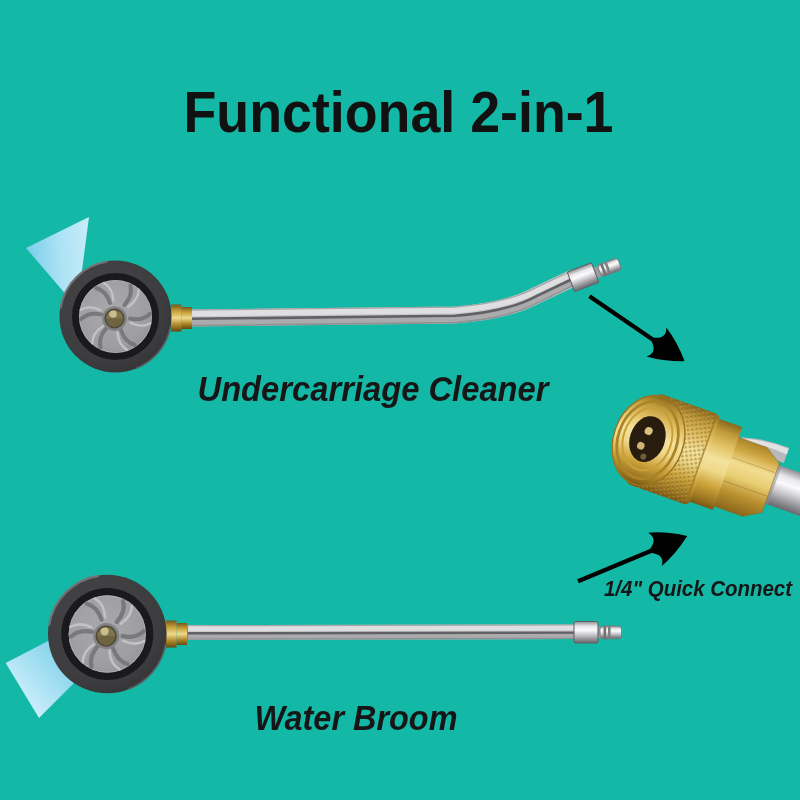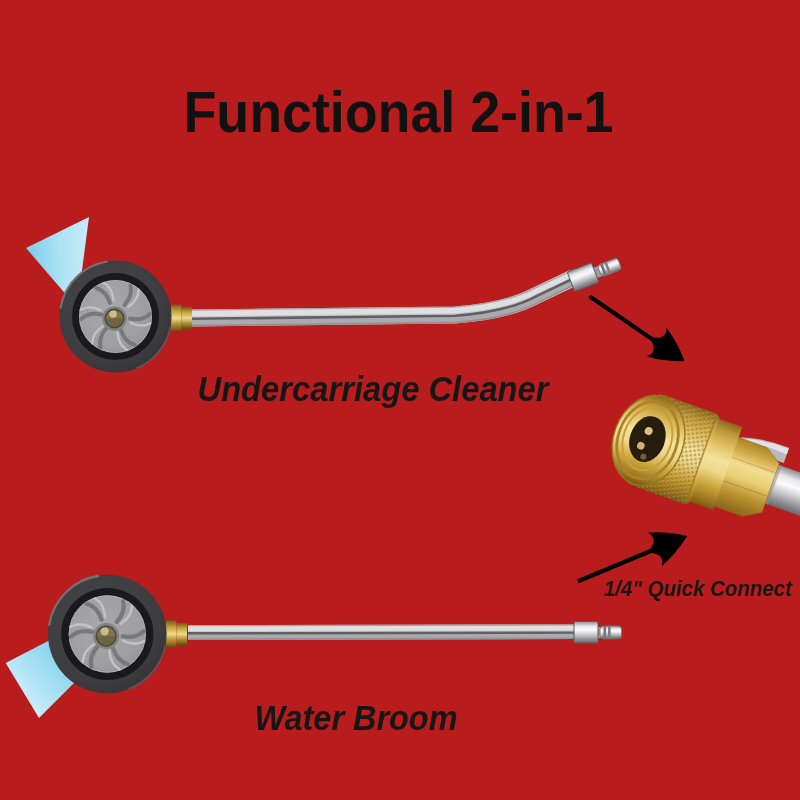--- a/index.html
+++ b/index.html
@@ -1,16 +1,16 @@
 <!DOCTYPE html>
 <html><head>
 <meta charset="utf-8">
 <style>
   html,body{margin:0;padding:0;background:#ffffff;}
-  #page{position:relative;width:800px;height:800px;background:#b91c1c;overflow:hidden;}
+  #page{position:relative;width:800px;height:800px;background:#14b8a6;overflow:hidden;}
   svg{display:block;}
 </style>
 </head>
 <body>
 <div id="page">
 <svg width="800" height="800" viewBox="0 0 800 800">
 <defs>
   <linearGradient id="spray1" x1="30" y1="240" x2="95" y2="238" gradientUnits="userSpaceOnUse">
     <stop offset="0" stop-color="#7fd0ea"></stop>
     <stop offset="0.45" stop-color="#abe2f4"></stop>

